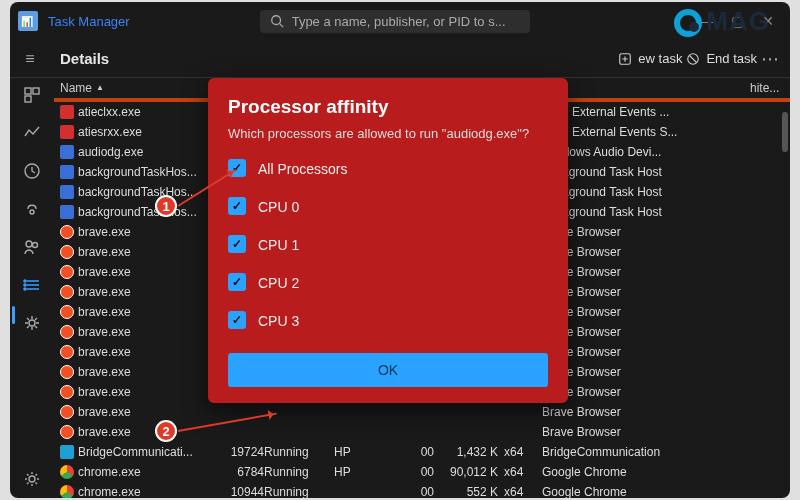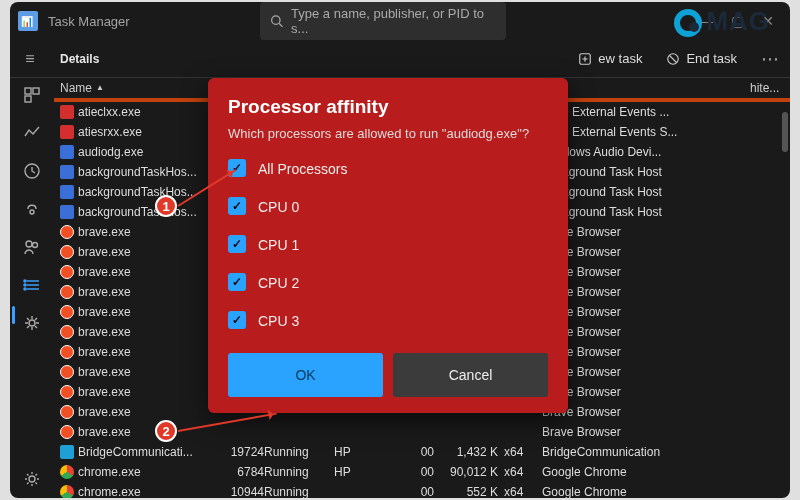--- a/index.html
+++ b/index.html
@@ -26,43 +26,43 @@
     padding: 0 8px;
     gap: 10px;
   }
   .app-icon {
     width: 20px; height: 20px;
     background: #5c9de6;
     border-radius: 2px;
     display:flex;align-items:center;justify-content:center;
     font-size:10px;color:#fff;
   }
-  .titlebar .title { font-size: 13px; color:#a3a3a3; }
+  .titlebar .title { font-size: 13px; color:#3b82f6; }
   .search-pod {
     margin-left: 120px;
     background:#2e2e2e;
     border-radius:4px;
     display:flex;align-items:center;
     padding:4px 10px;
-    width:246px;
+    width:270px;
     color:#aaa;
     font-size:13px;
     gap:8px;
   }
   .search-pod .mag { width:14px;height:14px; }
   .winbtns { margin-left:auto; display:flex; gap:18px; padding-right:8px; color:#888; font-size:14px;}
   .topbar2 {
     display:flex; align-items:center;
     height:38px;
     border-bottom:1px solid #333;
     padding-right:10px;
   }
   .hamburger { width:40px; display:flex; justify-content:center; color:#aaa; font-size:16px; cursor:pointer;}
-  .section-title { font-weight:600; font-size:12px; padding-left:10px; }
-  .top-actions { margin-left:auto; display:flex; gap:24px; align-items:center; font-size:13px; color:#ddd;}
+  .section-title { font-weight:600; font-size:15px; padding-left:10px; }
+  .top-actions { margin-left:auto; display:flex; gap:4px; align-items:center; font-size:13px; color:#ddd;}
   .pill-btn { display:flex; align-items:center; gap:6px; cursor:pointer; }
   .dots { font-size:18px; letter-spacing:1px; cursor:pointer; color:#aaa;}
   .body { display:flex; height:calc(100% - 76px); }
   .sidebar {
     width:44px;
     display:flex; flex-direction:column; align-items:center;
     padding-top:8px; gap:20px;
     color:#999;
     position:relative;
   }
@@ -111,21 +111,21 @@
   .checks { display:flex; flex-direction:column; gap:20px; margin-bottom:24px;}
   .check { display:flex; align-items:flex-end; gap:12px; font-size:14px; color:#eee;}
   .box {
     width:18px;height:18px;border-radius:3px;
     background:#29a3ff;
     display:flex;align-items:center;justify-content:center;
     color:#0a0a0a; font-size:12px; font-weight:bold;
   }
   .dlg-btns { display:flex; gap:10px;}
   .dlg-btn {
-    flex:1; height:44px;
+    flex:1; height:34px;
     display:flex;align-items:center;justify-content:center;
     border-radius:3px; font-size:14px; cursor:pointer;
   }
   .ok { background:#29a3ff; color:#0a3a5a; font-weight:500;}
   .cancel { background:#3b3b3b; color:#eee;}
 
   
   .callout {
     position:absolute;
     width:22px;height:22px;border-radius:50%;
@@ -545,21 +545,20 @@
         <div class="box">✓</div>
         <span>CPU 2</span>
       </div>
       <div class="check">
         <div class="box">✓</div>
         <span>CPU 3</span>
       </div>
     </div>
   <div class="dlg-btns">
     <div class="dlg-btn ok">OK</div>
-    <div class="dlg-btn cancel">Cancel</div>
   </div>
 </div>
 
 <div class="callout" style="left:155px;top:195px">1</div>
 <div class="arrow" style="left:178px;top:205px;width:68px;transform:rotate(-32deg)"></div>
 <div class="callout" style="left:155px;top:420px">2</div>
 <div class="arrow" style="left:178px;top:430px;width:100px;transform:rotate(-10deg)"></div>
 
 <div class="logo">
   <div class="circ"></div>

